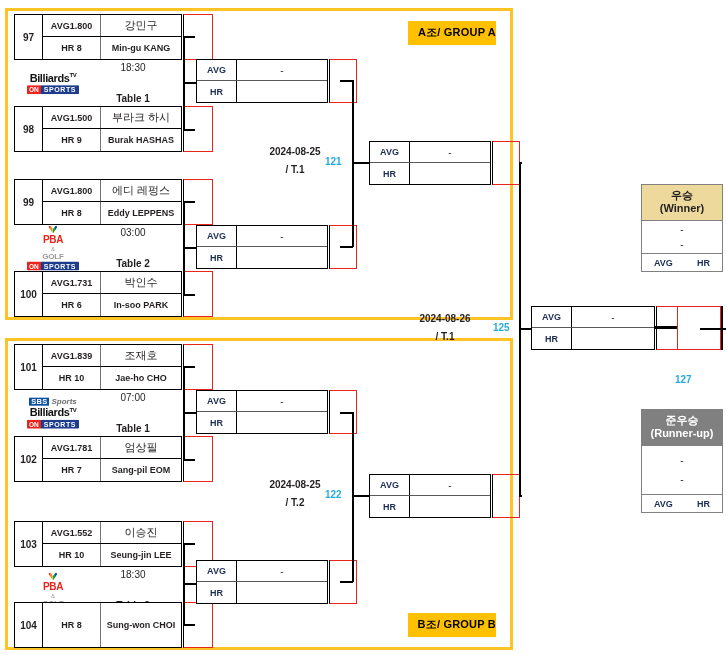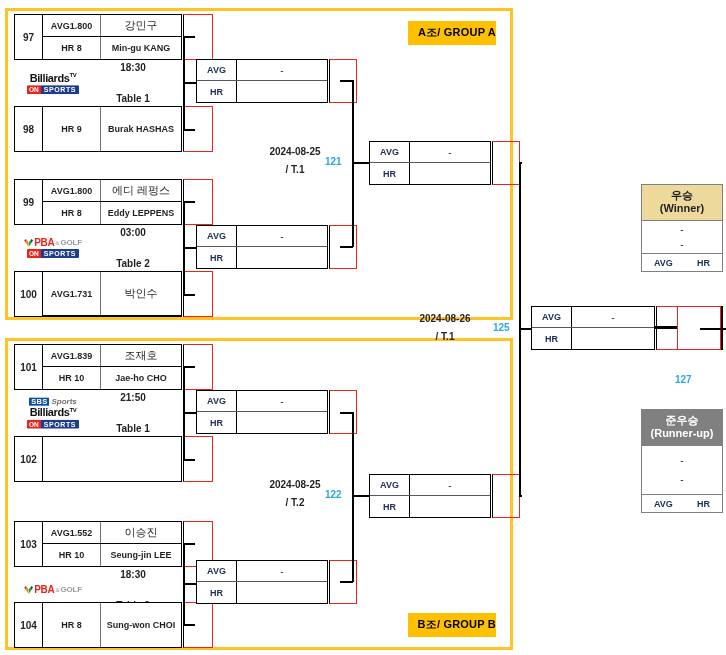--- a/index.html
+++ b/index.html
@@ -87,21 +87,21 @@
   .match-info {
     position: absolute;
     font-size: 10px;
     color: #231f20;
   }
   .mi-time {
     position: absolute;
     left: 74px; right: 34px;
     top: 2px;
     text-align: center;
-    font-size: 10px; font-weight: bold;
+    font-size: 10px; font-weight: normal;
     color: #231f20;
   }
   .mi-table {
     position: absolute;
     left: 74px; right: 34px;
     bottom: 2px;
     text-align: center;
     font-size: 10px; font-weight: bold;
     color: #231f20;
   }
@@ -154,21 +154,21 @@
     display: flex; align-items: baseline; gap: 2px;
     line-height: 1;
   }
   .logo-sbs .sbs {
     background: #0B4EA2; color: #fff;
     font-size: 7.5px; font-weight: bold;
     padding: 0 2px; letter-spacing: .3px;
   }
   .logo-sbs .sports { font-size: 8px; font-style: italic; color: #6d6e71; font-weight: bold; }
   .logo-pba {
-    display: flex; align-items: center; gap: 1px; line-height: 1;
+    display: flex; align-items: center; gap: 1px; line-height: 1; flex-direction: column;
   }
   .logo-pba .peacock {
     width: 9px; height: 8px;
     background:
       linear-gradient(90deg,
         #E8241C 0 20%, #F58220 20% 40%, #FFC423 40% 60%, #00A651 60% 80%, #0B4EA2 80% 100%);
     clip-path: polygon(50% 100%, 0 15%, 20% 0, 50% 45%, 80% 0, 100% 15%);
   }
   .logo-pba .pba { font-size: 10px; font-weight: bold; color: #E8241C; letter-spacing: -.3px; }
   .logo-pba .amp { font-size: 6px; color: #9a9a9a; }
@@ -299,20 +299,24 @@
       </div>
     </div>
     <div class="mi-time">18:30</div>
     <div class="mi-table">Table 1</div>
     <div class="mi-num">113</div>
   </div>
 
   <div class="player-block" style="left:14px; top:106px; width:168px; height:46px;">
     <div class="pb-seed">98</div>
     <div class="pb-rows">
+      <div class="pb-row top">
+        <div class="pb-stat">AVG1.500</div>
+        <div class="pb-name">부라크 하시</div>
+      </div>
       <div class="pb-row">
         <div class="pb-stat">HR 9</div>
         <div class="pb-name eng">Burak HASHAS</div>
       </div>
     </div>
     <div class="pb-score" style="left:168px;"></div>
   </div>
 
   <div class="conn v" style="left:183px; top:36px; height:94px;"></div>
   <div class="conn h" style="left:183px; top:36px; width:12px;"></div>
@@ -364,20 +368,24 @@
     <div class="mi-num">114</div>
   </div>
 
   <div class="player-block" style="left:14px; top:271px; width:168px; height:46px;">
     <div class="pb-seed">100</div>
     <div class="pb-rows">
       <div class="pb-row top">
         <div class="pb-stat">AVG1.731</div>
         <div class="pb-name">박인수</div>
       </div>
+      <div class="pb-row">
+        <div class="pb-stat">HR 6</div>
+        <div class="pb-name eng">In-soo PARK</div>
+      </div>
     </div>
     <div class="pb-score" style="left:168px;"></div>
   </div>
 
   <div class="conn v" style="left:183px; top:201px; height:94px;"></div>
   <div class="conn h" style="left:183px; top:201px; width:12px;"></div>
   <div class="conn h" style="left:183px; top:294px; width:12px;"></div>
   <div class="conn h" style="left:183px; top:247px; width:13px;"></div>
 
   <div class="result-box" style="left:196px; top:225px; width:132px; height:44px;">
@@ -440,27 +448,37 @@
       <div class="logo-sbs">
         <span class="sbs">SBS</span>
           <span class="sports">Sports</span>
       </div>
       <div class="logo-billiards">Billiards<sup>TV</sup></div>
       <div class="logo-onsports">
         <span class="logo-on">ON</span>
           <span class="logo-sports">SPORTS</span>
       </div>
     </div>
-    <div class="mi-time">21:50</div>
+    <div class="mi-time">07:00</div>
     <div class="mi-table">Table 1</div>
     <div class="mi-num">115</div>
   </div>
 
   <div class="player-block" style="left:14px; top:436px; width:168px; height:46px;">
     <div class="pb-seed">102</div>
+    <div class="pb-rows">
+      <div class="pb-row top">
+        <div class="pb-stat">AVG1.781</div>
+        <div class="pb-name">엄상필</div>
+      </div>
+      <div class="pb-row">
+        <div class="pb-stat">HR 7</div>
+        <div class="pb-name eng">Sang-pil EOM</div>
+      </div>
+    </div>
     <div class="pb-score" style="left:168px;"></div>
   </div>
 
   <div class="conn v" style="left:183px; top:366px; height:94px;"></div>
   <div class="conn h" style="left:183px; top:366px; width:12px;"></div>
   <div class="conn h" style="left:183px; top:459px; width:12px;"></div>
   <div class="conn h" style="left:183px; top:412px; width:13px;"></div>
 
   <div class="result-box" style="left:196px; top:390px; width:132px; height:44px;">
     <div class="rb-row top">

